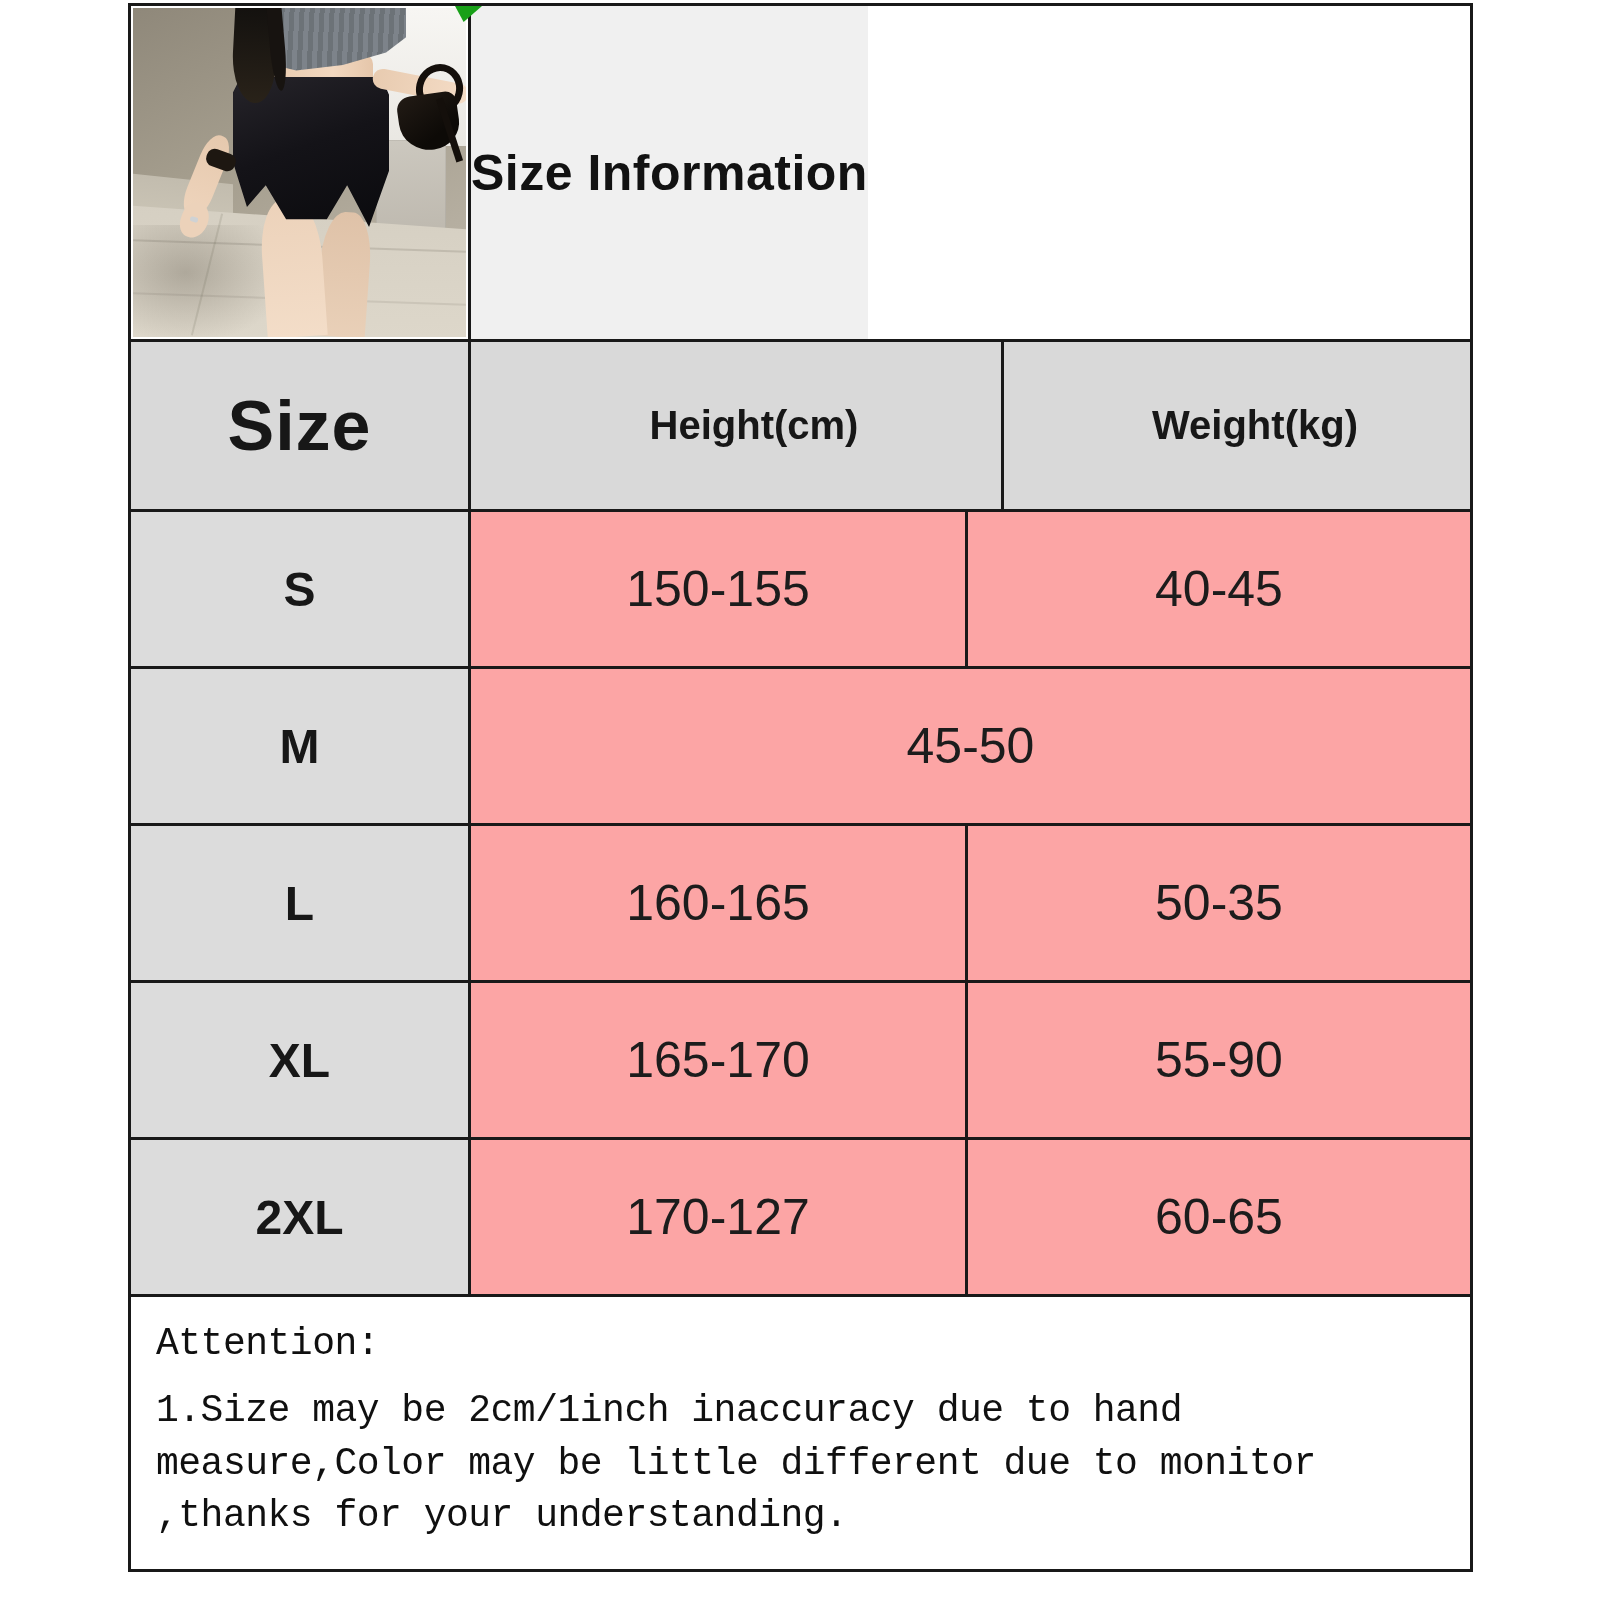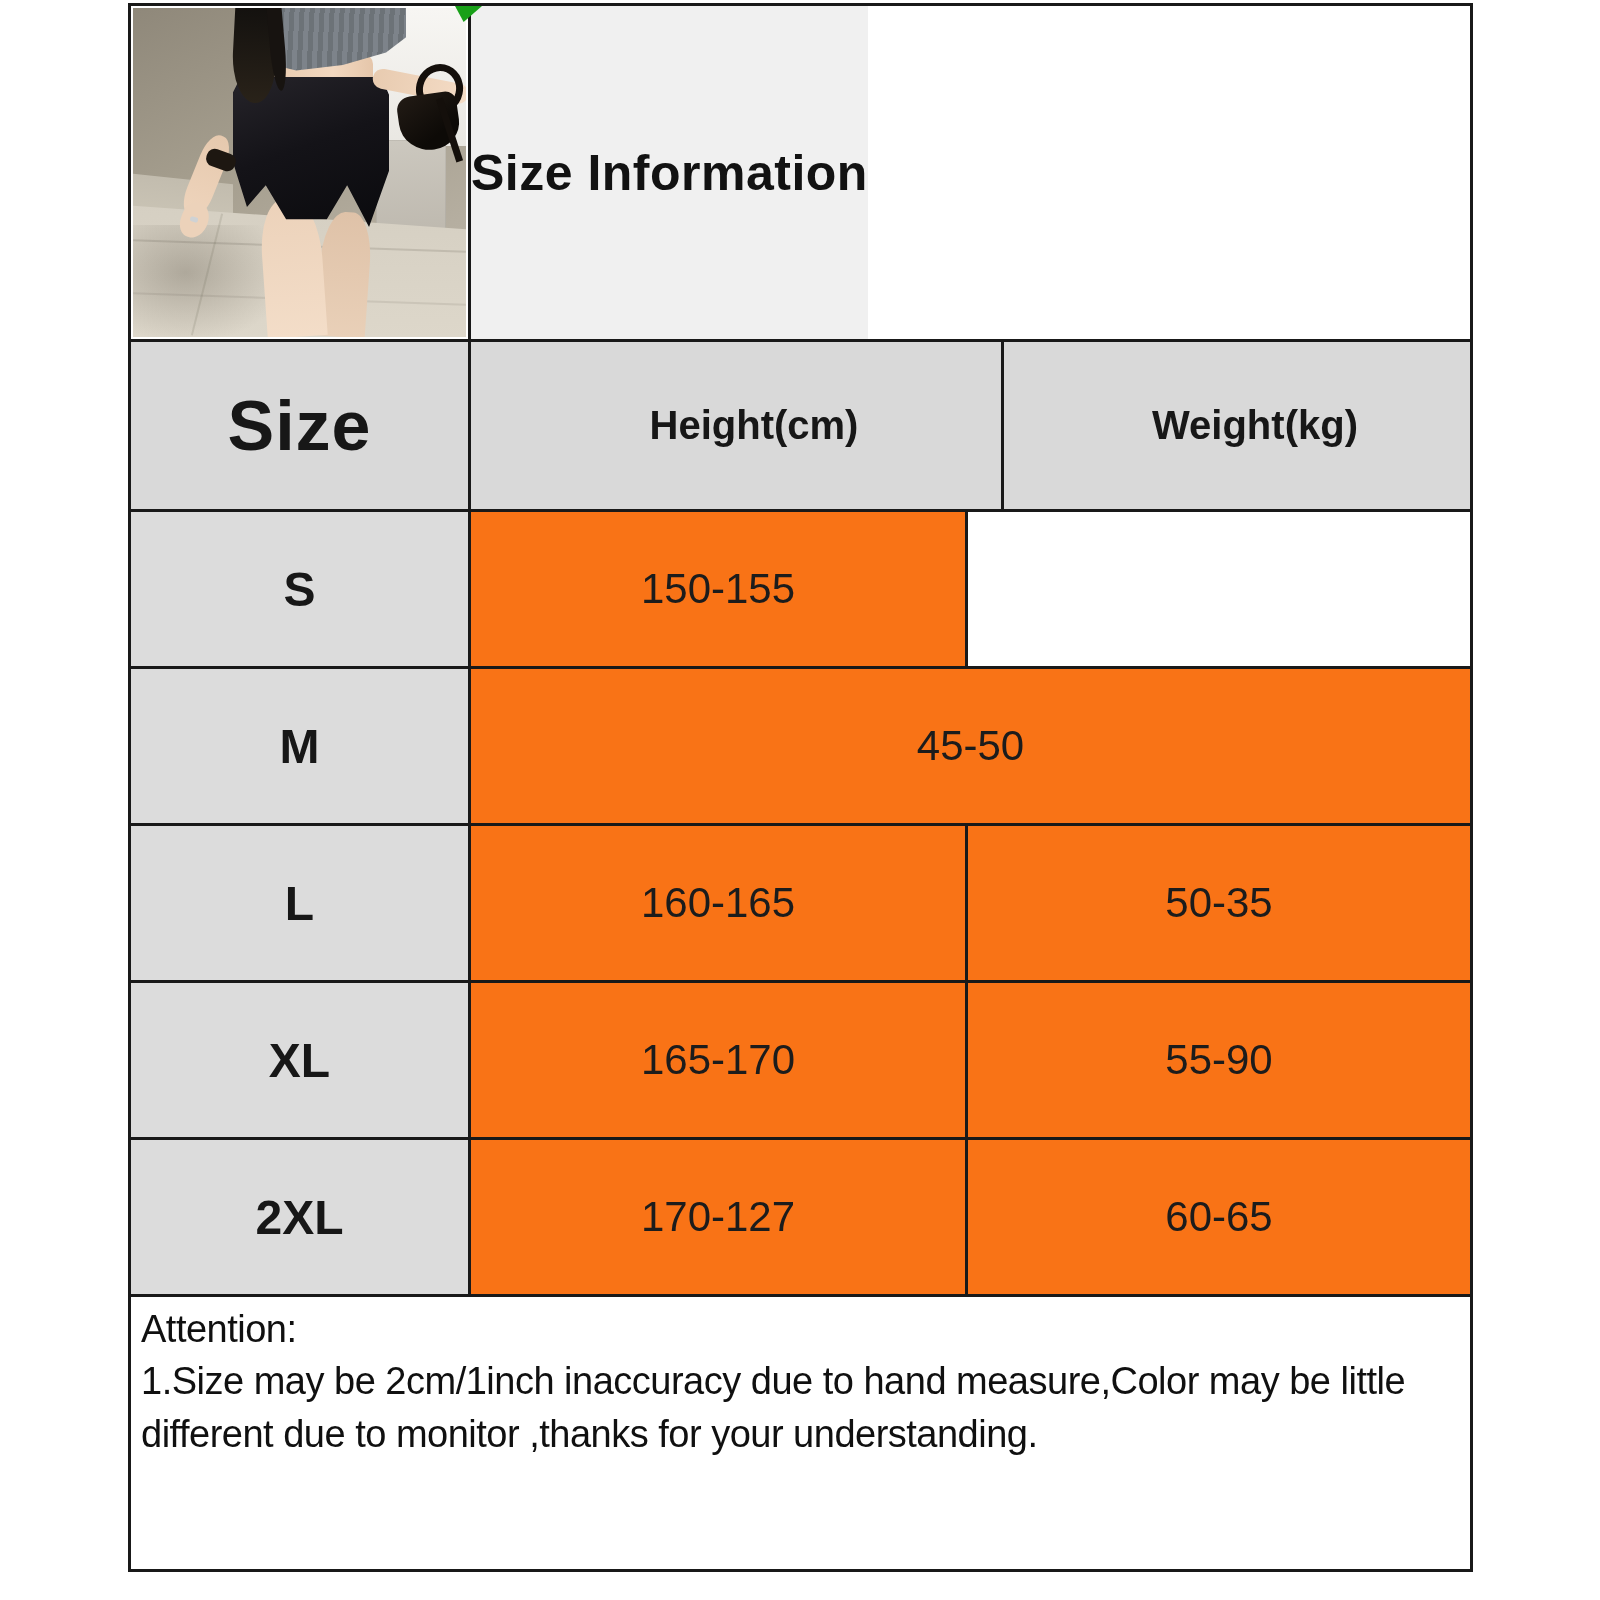--- a/index.html
+++ b/index.html
@@ -31,28 +31,28 @@
 
   
   .header-row{height:170px;background:#d9d9d9;}
   .header-row .cell{background:#d9d9d9;font-weight:bold;text-align:right;}
   .size-head{font-size:70px;letter-spacing:1px;}
   .col-head{font-size:40px;margin-left:36px;}
 
   
   .data-row{height:157px;}
   .data-row .col-size{background:#dcdcdc;font-size:48px;font-weight:bold;}
-  .data-row .col-height,.data-row .col-weight{background:#f97316;font-size:42px;font-weight:400;color:#1c1c1c;}
+  .data-row .col-height,.data-row .col-weight{background:#fca5a5;font-size:50px;font-weight:400;color:#1c1c1c;}
 
   
   .attention{
     box-sizing:border-box;height:272px;background:#ffffff;
     padding:6px 10px;font-size:38px;line-height:1.38;letter-spacing:-0.5px;color:#101010;
   }
-  .attention p{margin:0;}
+  .attention p{margin:15px;font-family:Liberation Mono, monospace;}
 
   
   .photo{
     position:absolute;inset:2px;overflow:hidden;
     background:linear-gradient(155deg,#8f887a 0%,#a49d8d 40%,#b5aea0 75%,#beb8a9 100%);
   }
   .photo div{position:absolute;}
   .ph-white-wall{left:70%;top:0;width:30%;height:42%;background:linear-gradient(180deg,#f7f6f3,#e9e7e2);}
   .ph-block{
     left:73%;top:40%;width:21%;height:28%;
@@ -133,20 +133,21 @@
 
     <div class="row header-row">
       <div class="cell col-size size-head">Size</div>
       <div class="cell col-height col-head">Height(cm)</div>
       <div class="cell col-weight col-head">Weight(kg)</div>
     </div>
 
     <div class="row data-row">
       <div class="cell col-size">S</div>
       <div class="cell col-height">150-155</div>
+      <div class="cell col-weight">40-45</div>
     </div>
     <div class="row data-row">
       <div class="cell col-size">M</div>
       <div class="cell col-weight">45-50</div>
     </div>
     <div class="row data-row">
       <div class="cell col-size">L</div>
       <div class="cell col-height">160-165</div>
       <div class="cell col-weight">50-35</div>
     </div>

